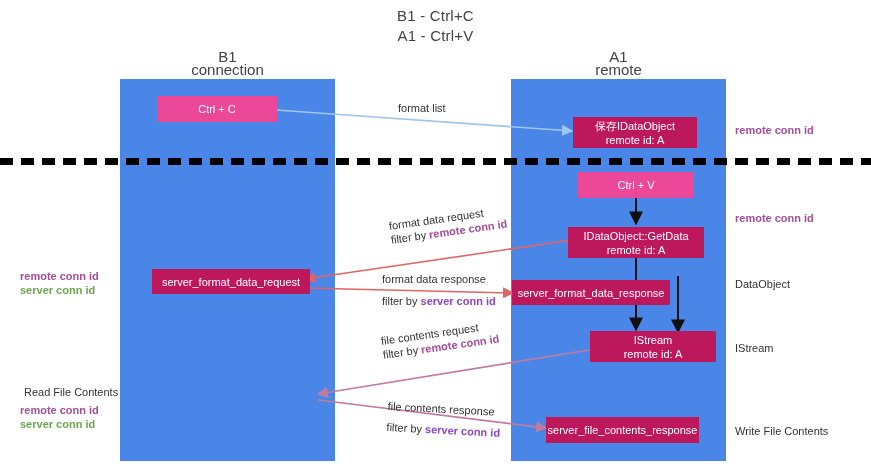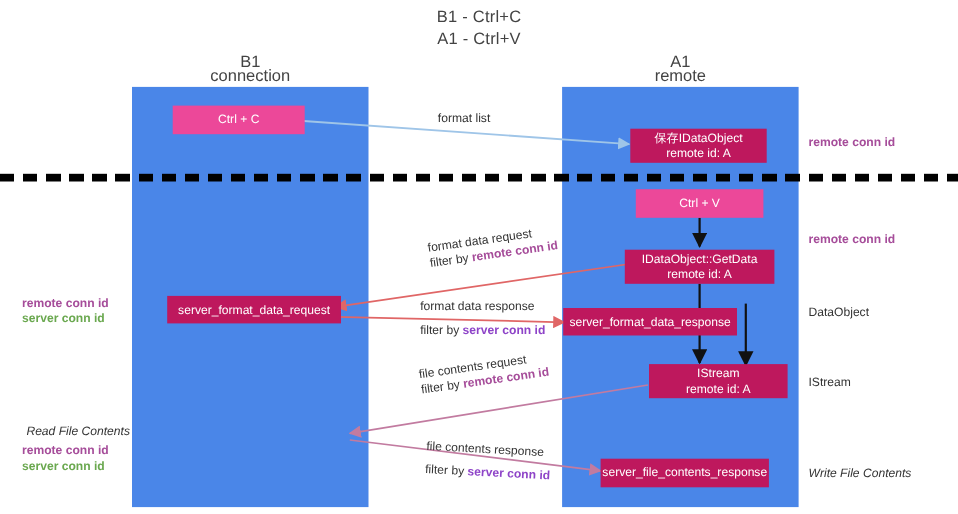--- a/index.html
+++ b/index.html
@@ -230,30 +230,30 @@
     <div style="margin-top:7px;">
       <span>filter by </span><span class="hl-server">server conn id</span>
     </div>
   </div>
 
   <div class="abs side-note" style="left:20px; top:269px;">
     <div class="c-remote">remote conn id</div>
     <div class="c-server-green">server conn id</div>
   </div>
 
-  <div class="abs side-note plain" style="left:24px; top:385px;font-style:italic;">Read File Contents</div>
+  <div class="abs side-note plain" style="left:24px; top:385px;">Read File Contents</div>
 
   <div class="abs side-note" style="left:20px; top:403px;">
     <div class="c-remote">remote conn id</div>
     <div class="c-server-green">server conn id</div>
   </div>
 
   <div class="abs side-note c-remote" style="left:735px; top:123px;">remote conn id</div>
 
   <div class="abs side-note c-remote" style="left:735px; top:211px;">remote conn id</div>
 
   <div class="abs side-note plain" style="left:735px; top:236px;margin-top:41px;">DataObject</div>
 
   <div class="abs side-note plain" style="left:735px; top:341px;">IStream</div>
 
-  <div class="abs side-note plain" style="left:735px; top:424px;font-style:italic;">Write File Contents</div>
+  <div class="abs side-note plain" style="left:735px; top:424px;">Write File Contents</div>
 
 </div>
 
 </body></html>

